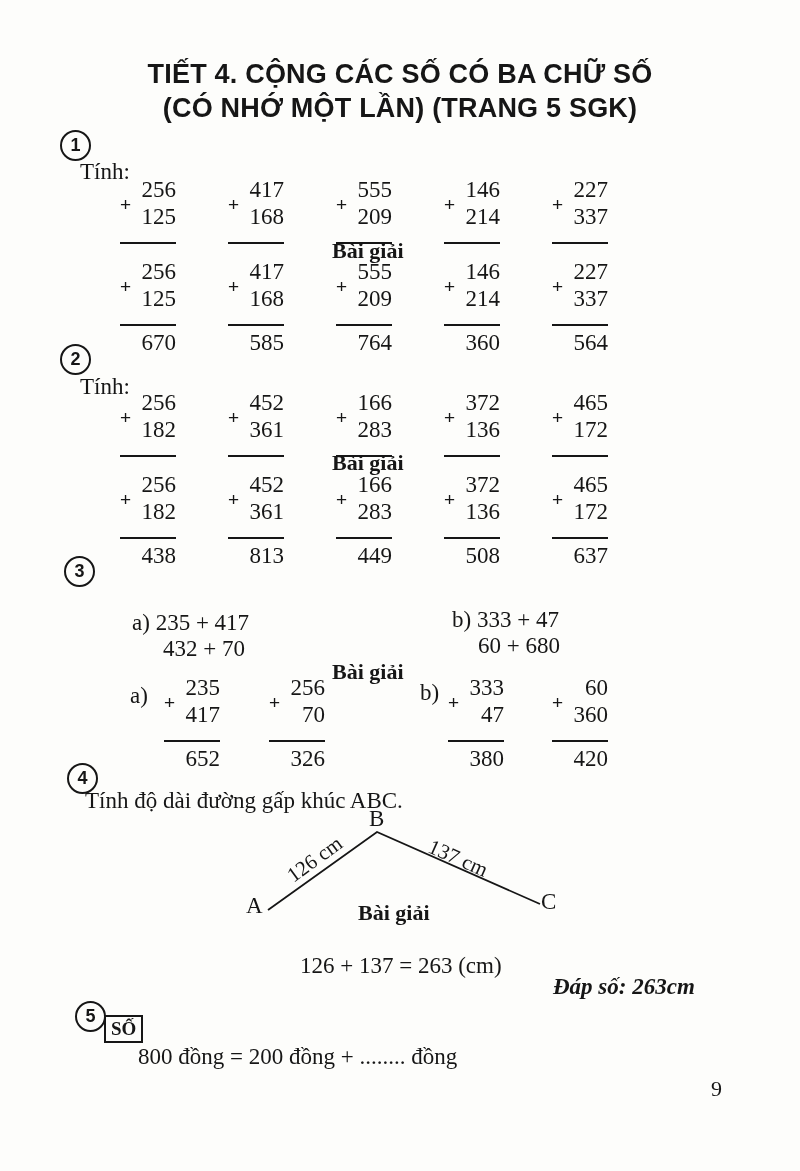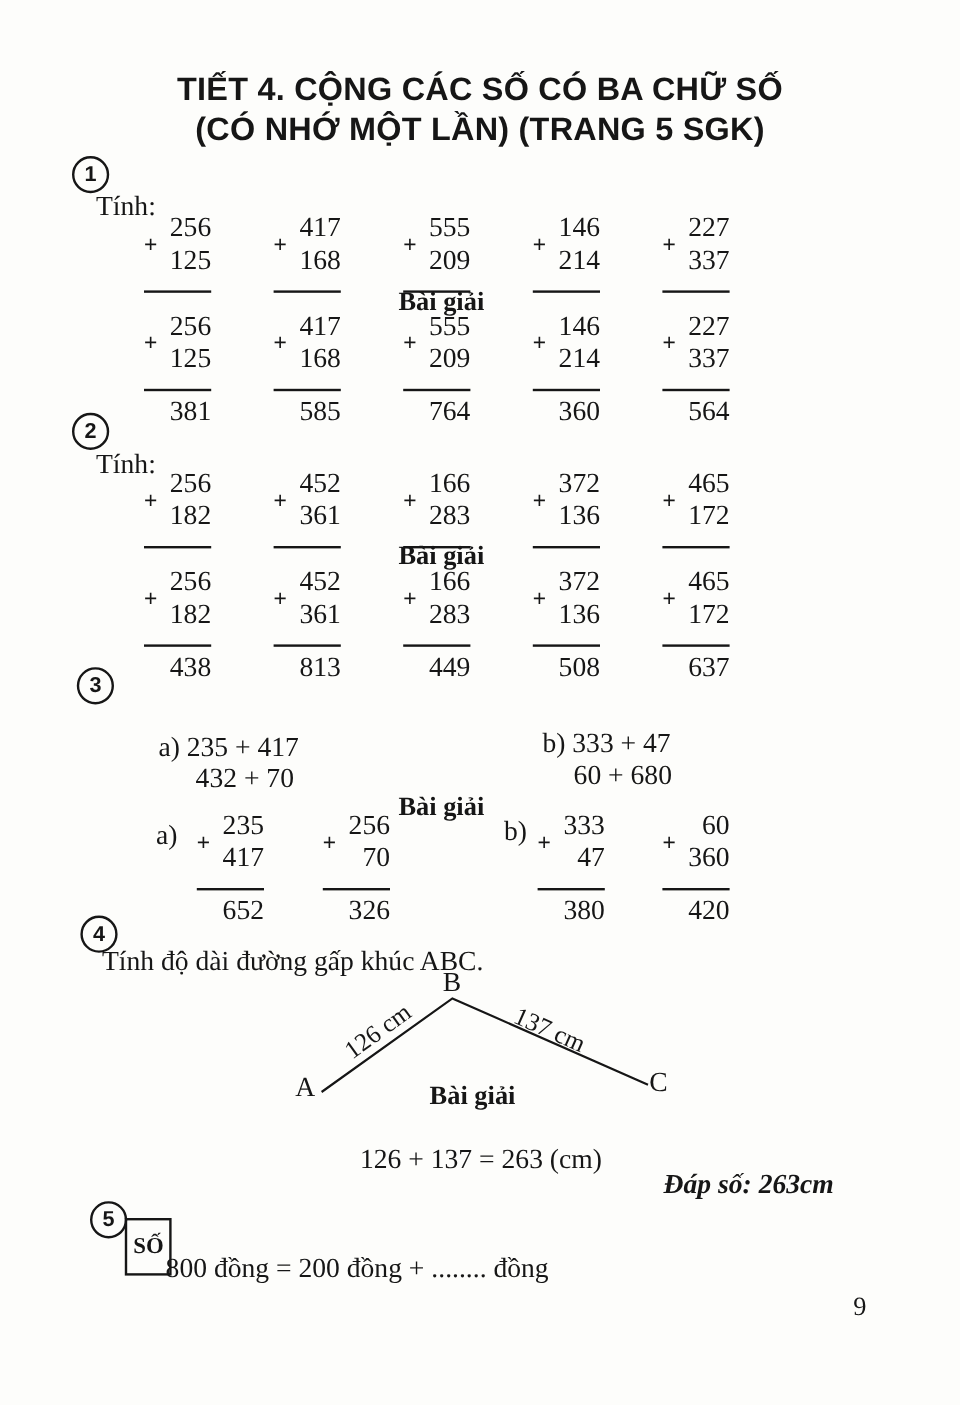--- a/index.html
+++ b/index.html
@@ -16,21 +16,21 @@
   .colsum{position:absolute;width:56px;font-size:23px;line-height:27px}
   .colsum .plus{position:absolute;left:0;top:15px;font-size:19px;
                 font-family:"Liberation Sans","DejaVu Sans",sans-serif}
   .addend{text-align:right}
   .rule{border-bottom:2.5px solid #161616;padding-bottom:12px}
   .sum{text-align:right;padding-top:3px}
   .abclabel{position:absolute;font-size:23px}
   .seglabel{position:absolute;width:80px;text-align:center;font-size:21px;white-space:nowrap}
   .dapso{position:absolute;font-size:23px;font-weight:bold;font-style:italic;white-space:nowrap}
   .sobox{position:absolute;border:2px solid #161616;font-size:19px;font-weight:bold;
-         padding:11px 5px;line-height:22px}
+         padding:1px 5px;line-height:22px}
   .pagenum{position:absolute;font-size:22px}
   svg{position:absolute}
 </style>
 </head>
 <body>
 
 <div class="page">
 
   <header class="title">
     <div>TIẾT 4. CỘNG CÁC SỐ CÓ BA CHỮ SỐ</div>
@@ -65,21 +65,21 @@
     <div class="addend">227</div>
     <div class="addend rule">337</div>
   </div>
 
   <div class="solhead" style="left:332px;top:238px">Bài giải</div>
 
   <div class="colsum" style="left:120px;top:258px">
     <span class="plus">+</span>
     <div class="addend">256</div>
     <div class="addend rule">125</div>
-    <div class="sum">381</div>
+    <div class="sum">670</div>
   </div>
   <div class="colsum" style="left:228px;top:258px">
     <span class="plus">+</span>
     <div class="addend">417</div>
     <div class="addend rule">168</div>
     <div class="sum">585</div>
   </div>
   <div class="colsum" style="left:336px;top:258px">
     <span class="plus">+</span>
     <div class="addend">555</div>

